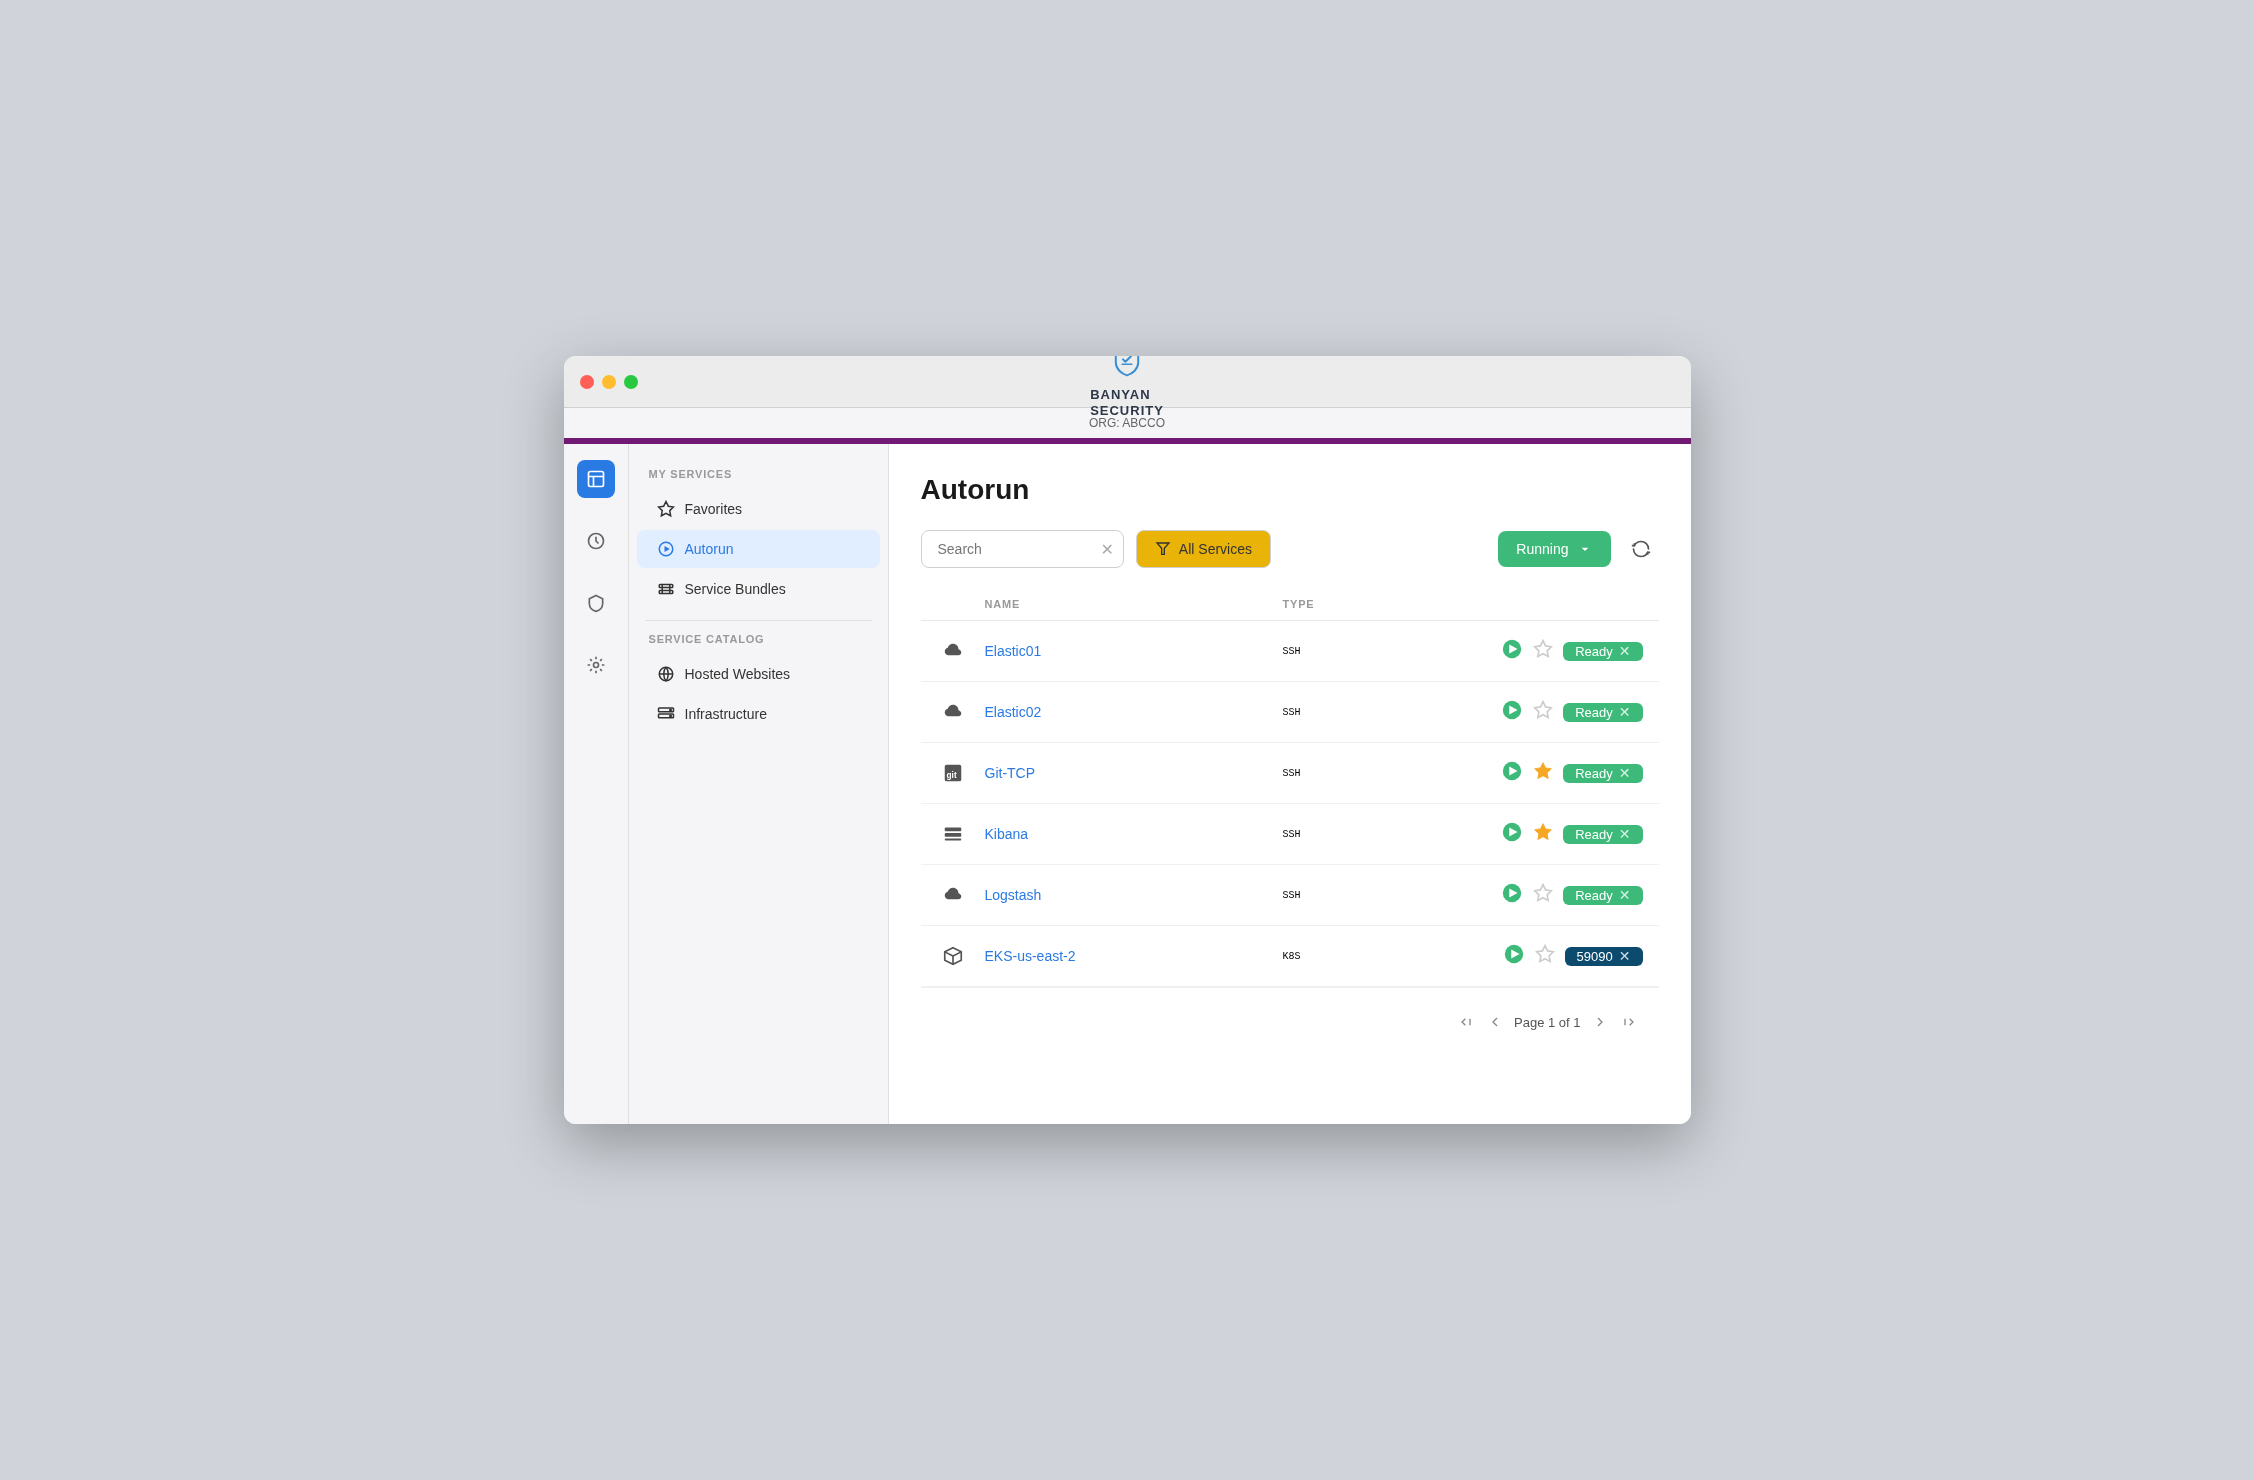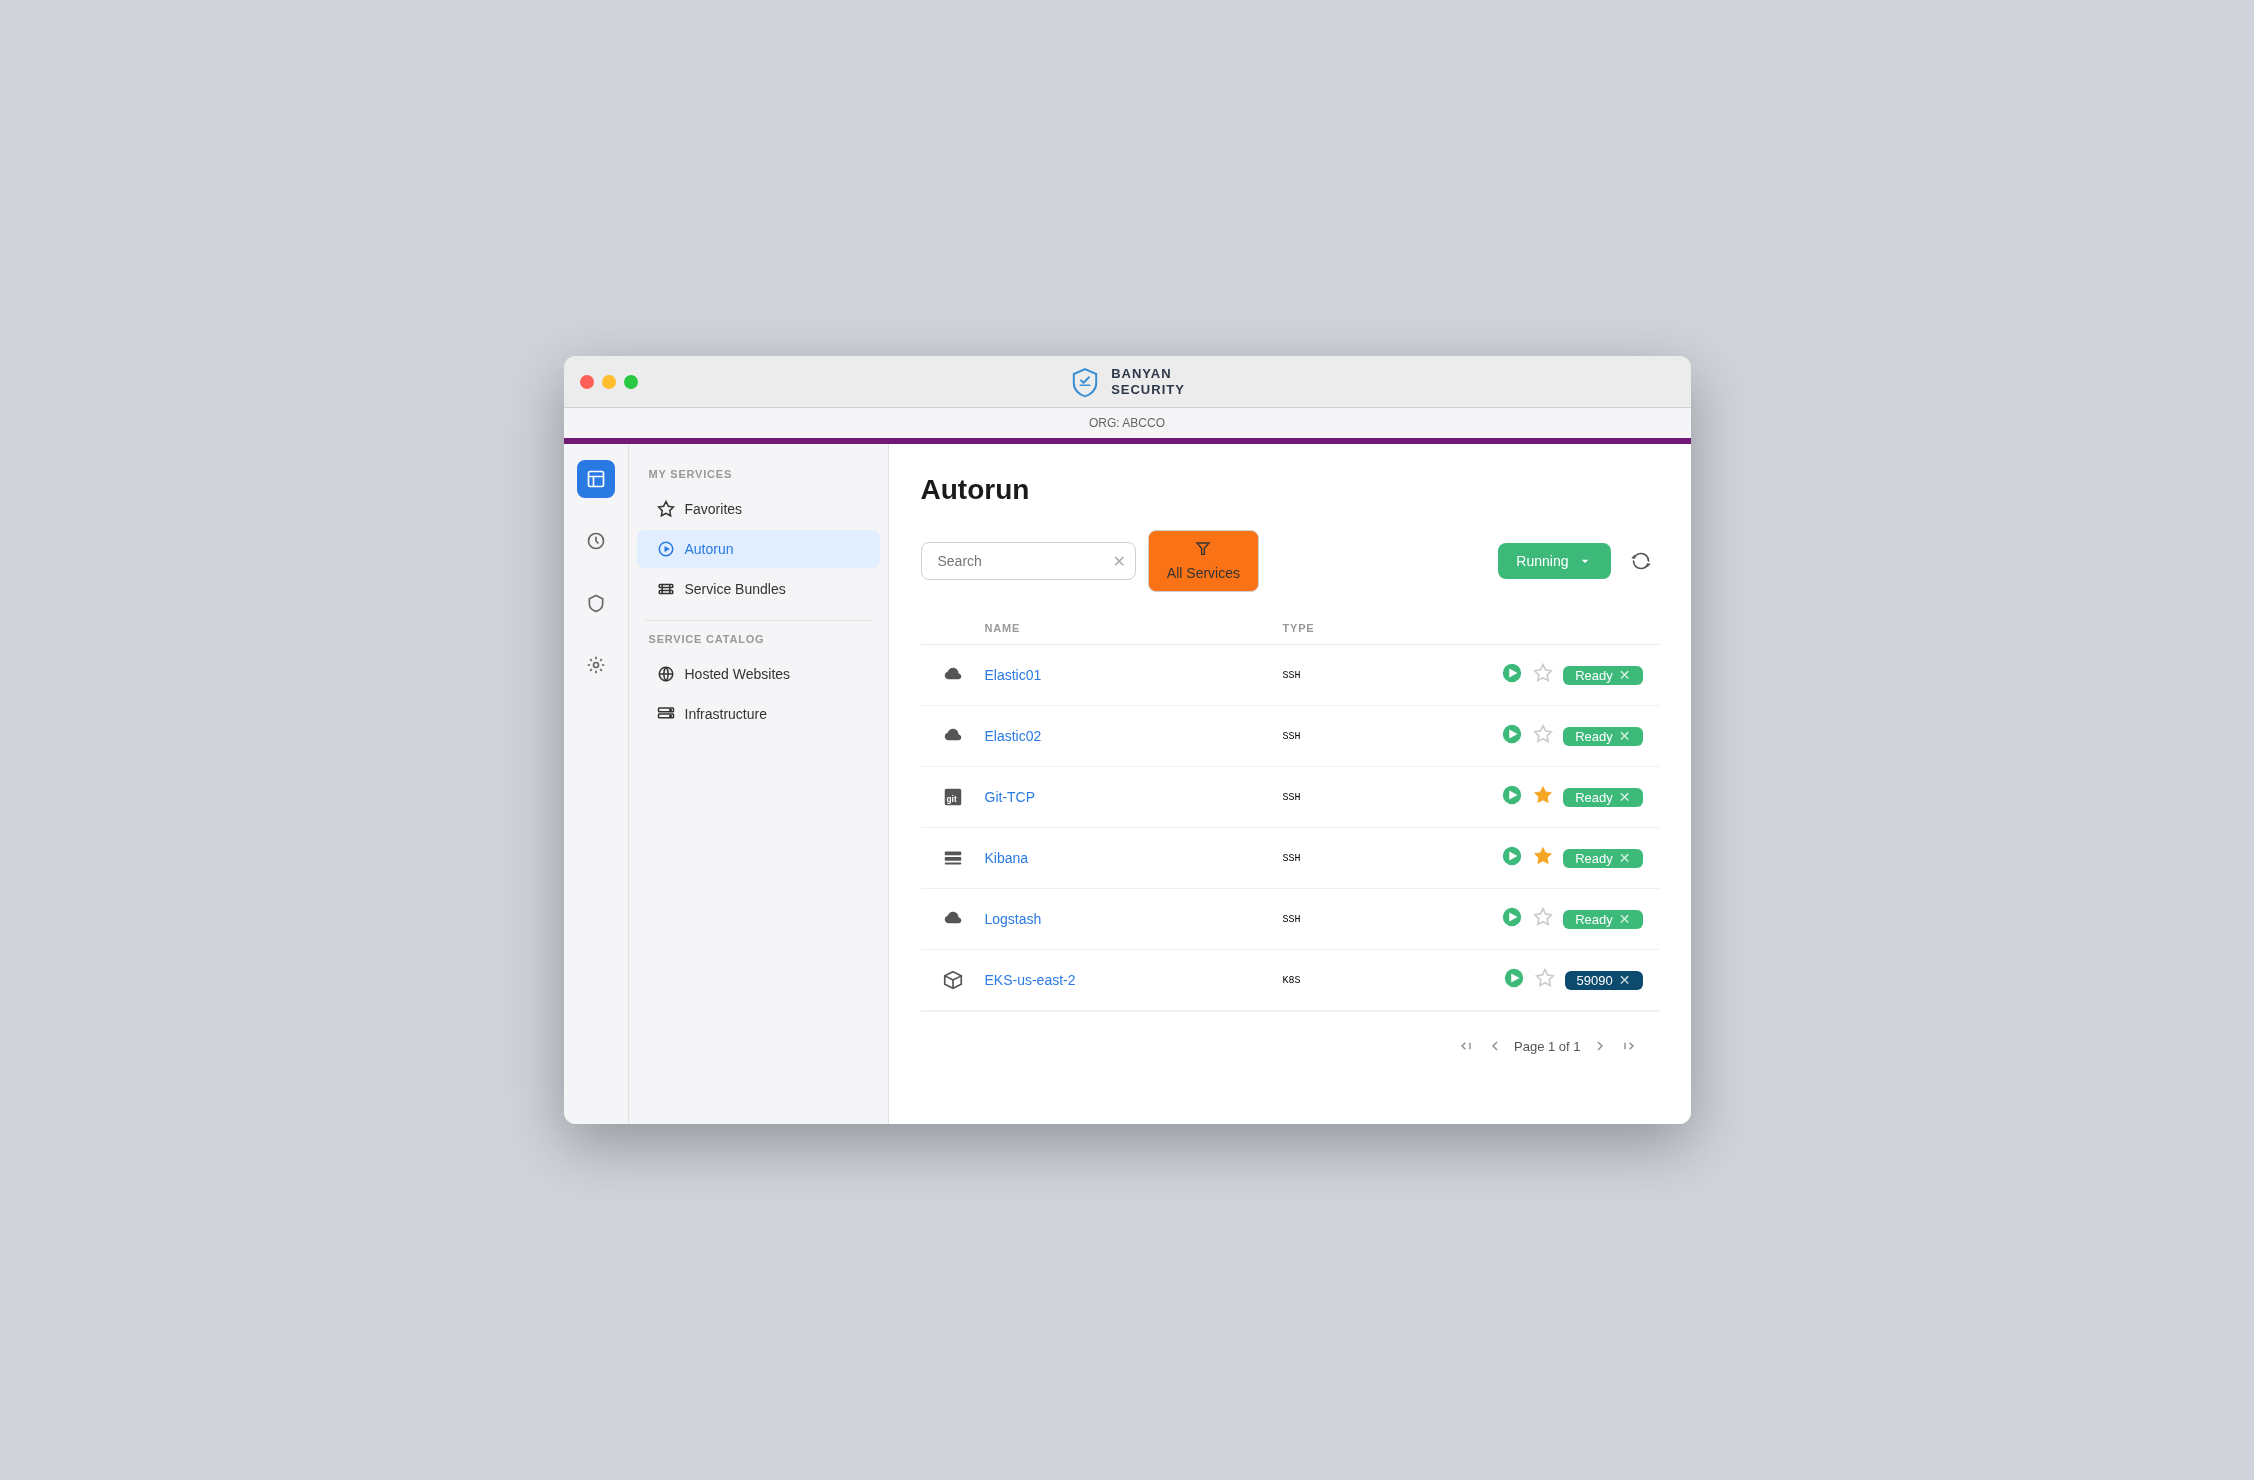--- a/index.html
+++ b/index.html
@@ -38,20 +38,21 @@
       height: 14px;
       border-radius: 50%;
     }
     .tl-red { background: #ff5f57; }
     .tl-yellow { background: #febc2e; }
     .tl-green { background: #28c840; }
     .logo-area {
       display: flex;
       align-items: center;
       gap: 10px;
+      flex-direction: column;
     }
     .logo-icon {
       width: 32px;
       height: 32px;
     }
     .logo-text {
       font-size: 13px;
       font-weight: 700;
       color: #2d3748;
       line-height: 1.2;
@@ -179,25 +180,24 @@
       cursor: pointer;
       font-size: 16px;
     }
     .filter-btn {
       display: flex;
       align-items: center;
       gap: 8px;
       padding: 10px 18px;
       border: 1px solid #d0d0d0;
       border-radius: 8px;
-      background: #f97316;
+      background: #eab308;
       font-size: 14px;
       color: #333;
       cursor: pointer;
-      flex-direction: column;
     }
     .filter-btn svg {
       width: 16px;
       height: 16px;
     }
     .spacer { flex: 1; }
     .running-btn {
       display: flex;
       align-items: center;
       gap: 8px;

